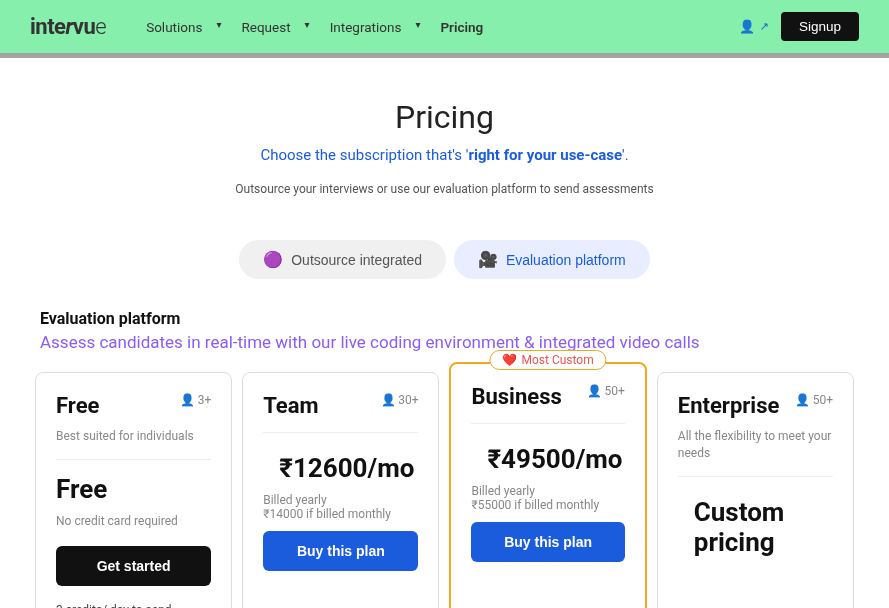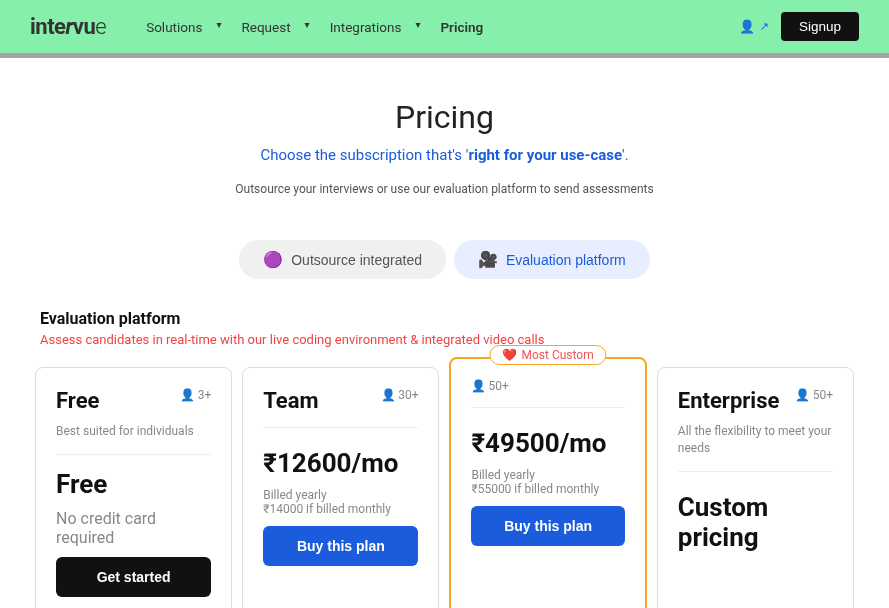--- a/index.html
+++ b/index.html
@@ -48,21 +48,21 @@
       font-size: 14px; border: none; background: #f0f0f0; color: #555;
     }
     .tab-btn.active {
       background: #e8eeff; color: #1a5cdb; font-weight: 500;
     }
     .tab-icon { font-size: 16px; }
 
     
     .section-header { padding: 0 40px 20px; }
     .section-title { font-size: 16px; font-weight: 700; color: #111; margin-bottom: 4px; }
-    .section-desc { color: #ef4444; font-size: 13px; }
+    .section-desc { color: #8b5cf6; font-size: 17px; }
 
     
     .cards-container {
       display: flex; gap: 0; padding: 0 30px 30px;
       justify-content: center;
     }
     .card {
       border: 1px solid #ddd; border-radius: 8px; padding: 20px;
       width: 210px; min-width: 190px; background: #fff;
       display: flex; flex-direction: column; gap: 10px;
@@ -75,30 +75,30 @@
     .popular-badge {
       position: absolute; top: -14px; left: 50%; transform: translateX(-50%);
       background: #fff; border: 1px solid #f5a623;
       color: #e55; font-size: 12px; padding: 2px 12px; border-radius: 20px;
       white-space: nowrap; display: flex; align-items: center; gap: 4px;
     }
     .card-header { display: flex; justify-content: space-between; align-items: flex-start; }
     .plan-name { font-size: 22px; font-weight: 700; color: #111; }
     .user-count { color: #888; font-size: 12px; display: flex; align-items: center; gap: 2px; }
     .plan-desc { color: #888; font-size: 12px; line-height: 1.4; }
-    .plan-price { font-size: 26px; font-weight: 700; color: #111; margin: 6px 0 0; }
+    .plan-price { font-size: 26px; font-weight: 700; color: #111; margin: 6px 16px 0; }
     .plan-price-sub { color: #888; font-size: 12px; }
     .price-free { font-size: 26px; font-weight: 700; color: #111; }
-    .no-cc { color: #888; font-size: 16px; }
+    .no-cc { color: #888; font-size: 12px; }
 
     
     .btn-get-started {
       background: #111; color: #fff; border: none;
       padding: 12px; border-radius: 6px; cursor: pointer;
-      font-size: 14px; font-weight: 600; width: 100%; text-align: center;
+      font-size: 14px; font-weight: 600; width: 100%; text-align: center; margin-top: 8px;
     }
     .btn-buy {
       background: #1a5cdb; color: #fff; border: none;
       padding: 12px; border-radius: 6px; cursor: pointer;
       font-size: 14px; font-weight: 600; width: 100%; text-align: center;
     }
 
     
     .features { display: flex; flex-direction: column; gap: 8px; margin-top: 6px; }
     .feature-item { font-size: 12px; color: #444; line-height: 1.4; }
@@ -202,20 +202,21 @@
     <button class="btn-buy">Buy this plan</button>
 
   </div>
 
   <div class="card popular">
     <div class="popular-badge">
       <span>❤️</span>
       <span>Most Custom</span>
     </div>
     <div class="card-header">
+      <span class="plan-name">Business</span>
       <span class="user-count">
         <span>👤</span>
         <span>50+</span>
       </span>
     </div>
     <hr class="divider-line">
     <div class="plan-price">₹49500/mo</div>
     <div class="plan-price-sub">
       <div>Billed yearly</div>
       <div>₹55000 if billed monthly</div>

